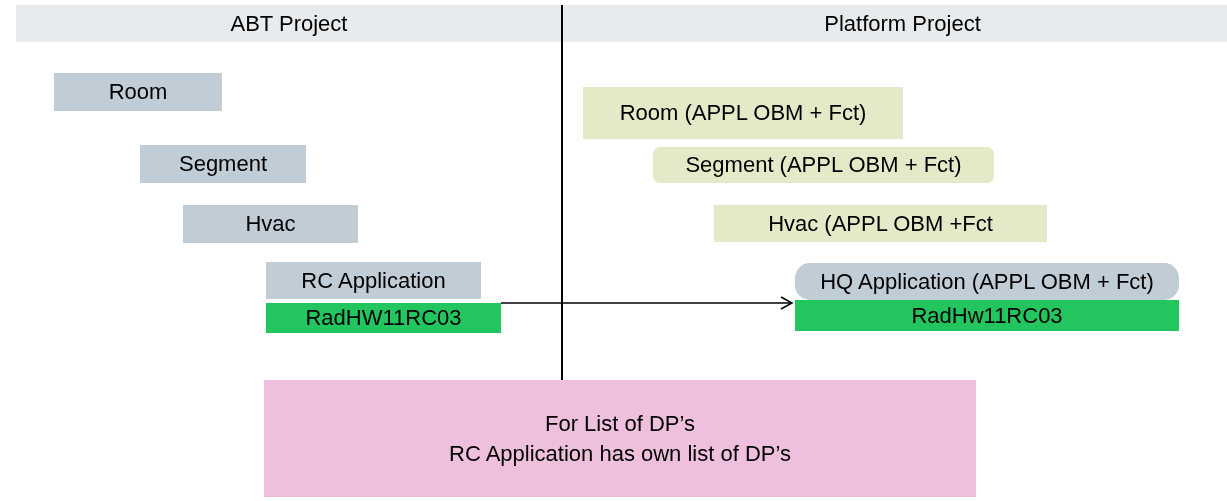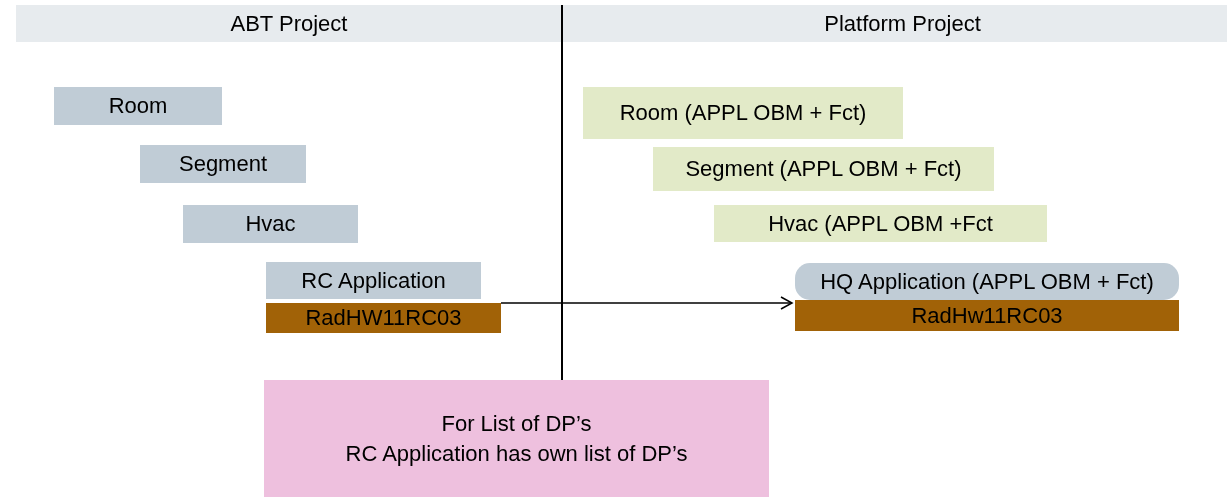--- a/index.html
+++ b/index.html
@@ -34,38 +34,38 @@
     background: #000000;
   }
   .box {
     position: absolute;
     display: flex; align-items: center; justify-content: center;
     font-size: 22px;
     white-space: nowrap;
   }
   .blue  { background: #c0ccd6; }
   .green { background: #e2eac8; }
-  .peach { background: #a16207; }
+  .peach { background: #22c55e; }
 
-  .b-room    { left: 38px;  top: 87px;  width: 168px; height: 38px; }
+  .b-room    { left: 38px;  top: 73px;  width: 168px; height: 38px; }
   .b-segment { left: 124px; top: 145px; width: 166px; height: 38px; }
   .b-hvac    { left: 167px; top: 205px; width: 175px; height: 38px; }
   .b-rcapp   { left: 250px; top: 262px; width: 215px; height: 37px; }
   .b-rcver   { left: 250px; top: 303px; width: 235px; height: 30px; }
 
   .p-room    { left: 567px; top: 87px;  width: 320px; height: 52px; }
-  .p-segment { left: 637px; top: 147px; width: 341px; height: 44px; }
+  .p-segment { left: 637px; top: 147px; width: 341px; height: 36px; border-radius: 7px; }
   .p-hvac    { left: 698px; top: 205px; width: 333px; height: 37px; }
   .p-hqapp   { left: 779px; top: 263px; width: 384px; height: 37px; border-radius: 15px; }
   .p-hqver   { left: 779px; top: 300px; width: 384px; height: 31px; }
 
   .note {
     position: absolute;
     left: 248px; top: 380px;
-    width: 505px; height: 117px;
+    width: 712px; height: 117px;
     background: #eec0de;
     display: flex; flex-direction: column;
     align-items: center; justify-content: center;
     font-size: 22px;
     line-height: 30px;
     text-align: center;
   }
   .arrow-svg {
     position: absolute;
     left: 0; top: 0;

